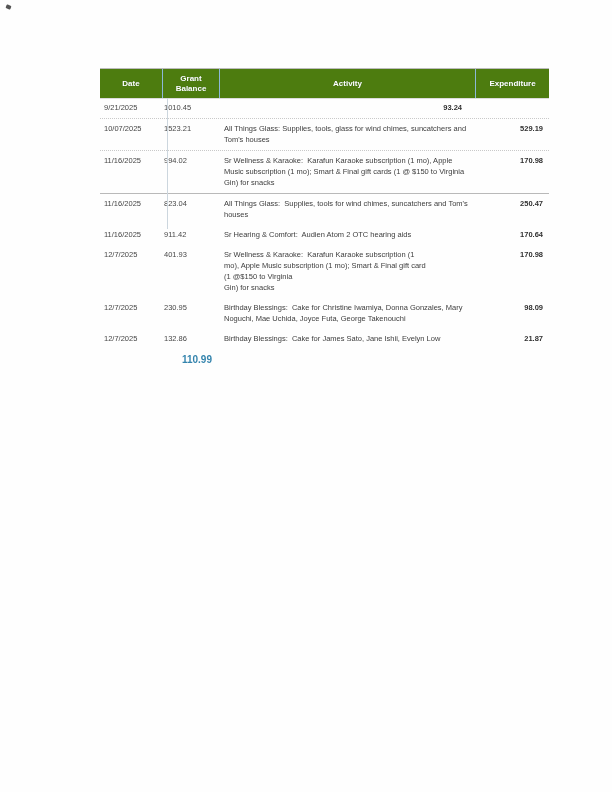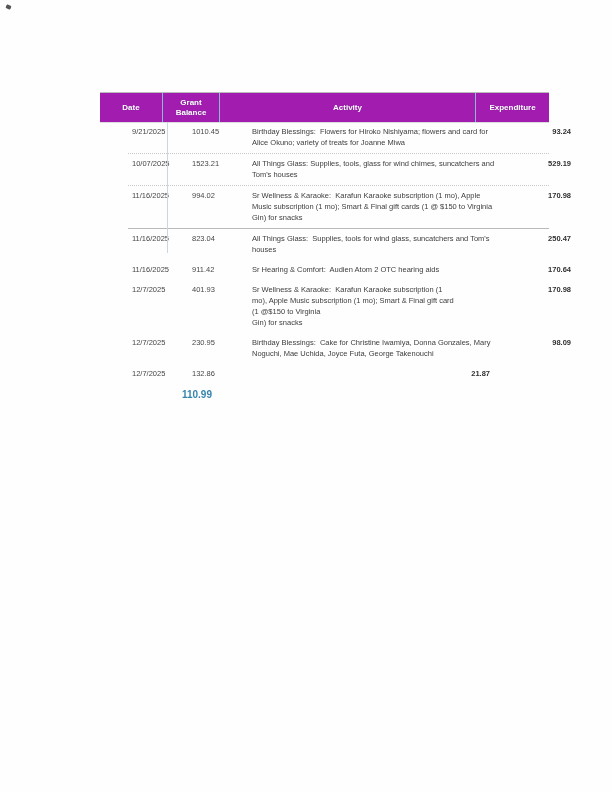--- a/index.html
+++ b/index.html
@@ -19,49 +19,48 @@
     background:#2b2b2b;border-radius:1px;transform:rotate(20deg);
     opacity:.8;
   }
   .ledger{
     position:absolute;left:100px;top:68px;width:449px;
   }
   
   .thead{
     display:grid;
     grid-template-columns:63px 57px 256px 73px;
-    background:#a21caf;
+    background:#4d7c0f;
     color:#ffffff;
     font-size:8px;font-weight:bold;
     min-height:29px;
     align-items:center;
     border-top:1px solid #bcbcbc;
     box-shadow:0 1px 0 rgba(120,120,120,.25);
-    margin-top:24px;
   }
   .th{
     text-align:center;
     line-height:10px;
     padding:2px 3px;
     align-self:center;
     text-shadow:0 0 1px rgba(30,70,100,.35);
   }
   .th:not(:last-child){border-right:1px solid #8cb8d8;align-self:stretch;display:flex;align-items:center;justify-content:center;}
   
   .tbody{position:relative;}
   .col-divider{
     position:absolute;left:67px;top:0;width:1px;height:131px;
     background:#ccd6de;
   }
   .row{
     display:grid;
     grid-template-columns:64px 48px 256px 81px;
     padding:4px 0 5px 0;
     color:#3d3d3d;
-    font-size:7.5px;line-height:11px;margin-left:28px;
+    font-size:7.5px;line-height:11px;
   }
   .row.sep{border-bottom:1px dotted #c9c9c9;}
   .row.sep-strong{border-bottom:1px solid #b9b9b9;}
   .cell.date{padding-left:4px;color:#454545;}
   .cell.balance{text-align:left;color:#474747;}
   .cell.activity{padding-left:12px;white-space:pre-wrap;color:#3d3d3d;}
   .cell.expenditure{text-align:right;padding-right:6px;font-weight:bold;color:#303030;}
   
   .final-row{
     display:grid;
@@ -87,39 +86,38 @@
       <div class="th">Grant Balance</div>
       <div class="th">Activity</div>
       <div class="th">Expenditure</div>
     </div>
 
     <div class="tbody" id="tbody">
       <div class="col-divider"></div>
     <div class="row sep">
           <div class="cell date">9/21/2025</div>
           <div class="cell balance">1010.45</div>
-          <div class="cell activity">Birthday Blessings:  Flowers for Hiroko Nishiyama; flowers and card for Alice Okuno; variety of treats for Joanne Miwa</div>
           <div class="cell expenditure">93.24</div>
         </div>
         <div class="row sep">
           <div class="cell date">10/07/2025</div>
           <div class="cell balance">1523.21</div>
           <div class="cell activity">All Things Glass: Supplies, tools, glass for wind chimes, suncatchers and Tom's houses</div>
           <div class="cell expenditure">529.19</div>
         </div>
         <div class="row sep-strong">
           <div class="cell date">11/16/2025</div>
           <div class="cell balance">994.02</div>
           <div class="cell activity">Sr Wellness &amp; Karaoke:  Karafun Karaoke subscription (1 mo), Apple Music subscription (1 mo); Smart &amp; Final gift cards (1 @ $150 to Virginia Gin) for snacks</div>
           <div class="cell expenditure">170.98</div>
         </div>
         <div class="row">
           <div class="cell date">11/16/2025</div>
           <div class="cell balance">823.04</div>
-          <div class="cell activity">All Things Glass:  Supplies, tools for wind glass, suncatchers and Tom's houses</div>
+          <div class="cell activity">All Things Glass:  Supplies, tools for wind chimes, suncatchers and Tom's houses</div>
           <div class="cell expenditure">250.47</div>
         </div>
         <div class="row">
           <div class="cell date">11/16/2025</div>
           <div class="cell balance">911.42</div>
           <div class="cell activity">Sr Hearing &amp; Comfort:  Audien Atom 2 OTC hearing aids</div>
           <div class="cell expenditure">170.64</div>
         </div>
         <div class="row">
           <div class="cell date">12/7/2025</div>
@@ -132,20 +130,21 @@
         </div>
         <div class="row">
           <div class="cell date">12/7/2025</div>
           <div class="cell balance">230.95</div>
           <div class="cell activity">Birthday Blessings:  Cake for Christine Iwamiya, Donna Gonzales, Mary Noguchi, Mae Uchida, Joyce Futa, George Takenouchi</div>
           <div class="cell expenditure">98.09</div>
         </div>
         <div class="row">
           <div class="cell date">12/7/2025</div>
           <div class="cell balance">132.86</div>
+          <div class="cell activity">Birthday Blessings:  Cake for James Sato, Jane Ishii, Evelyn Low</div>
           <div class="cell expenditure">21.87</div>
         </div>
       </div>
 
     <div class="final-row">
       <div class="cell"></div>
       <div class="balance">110.99</div>
     </div>
 
   </div>

